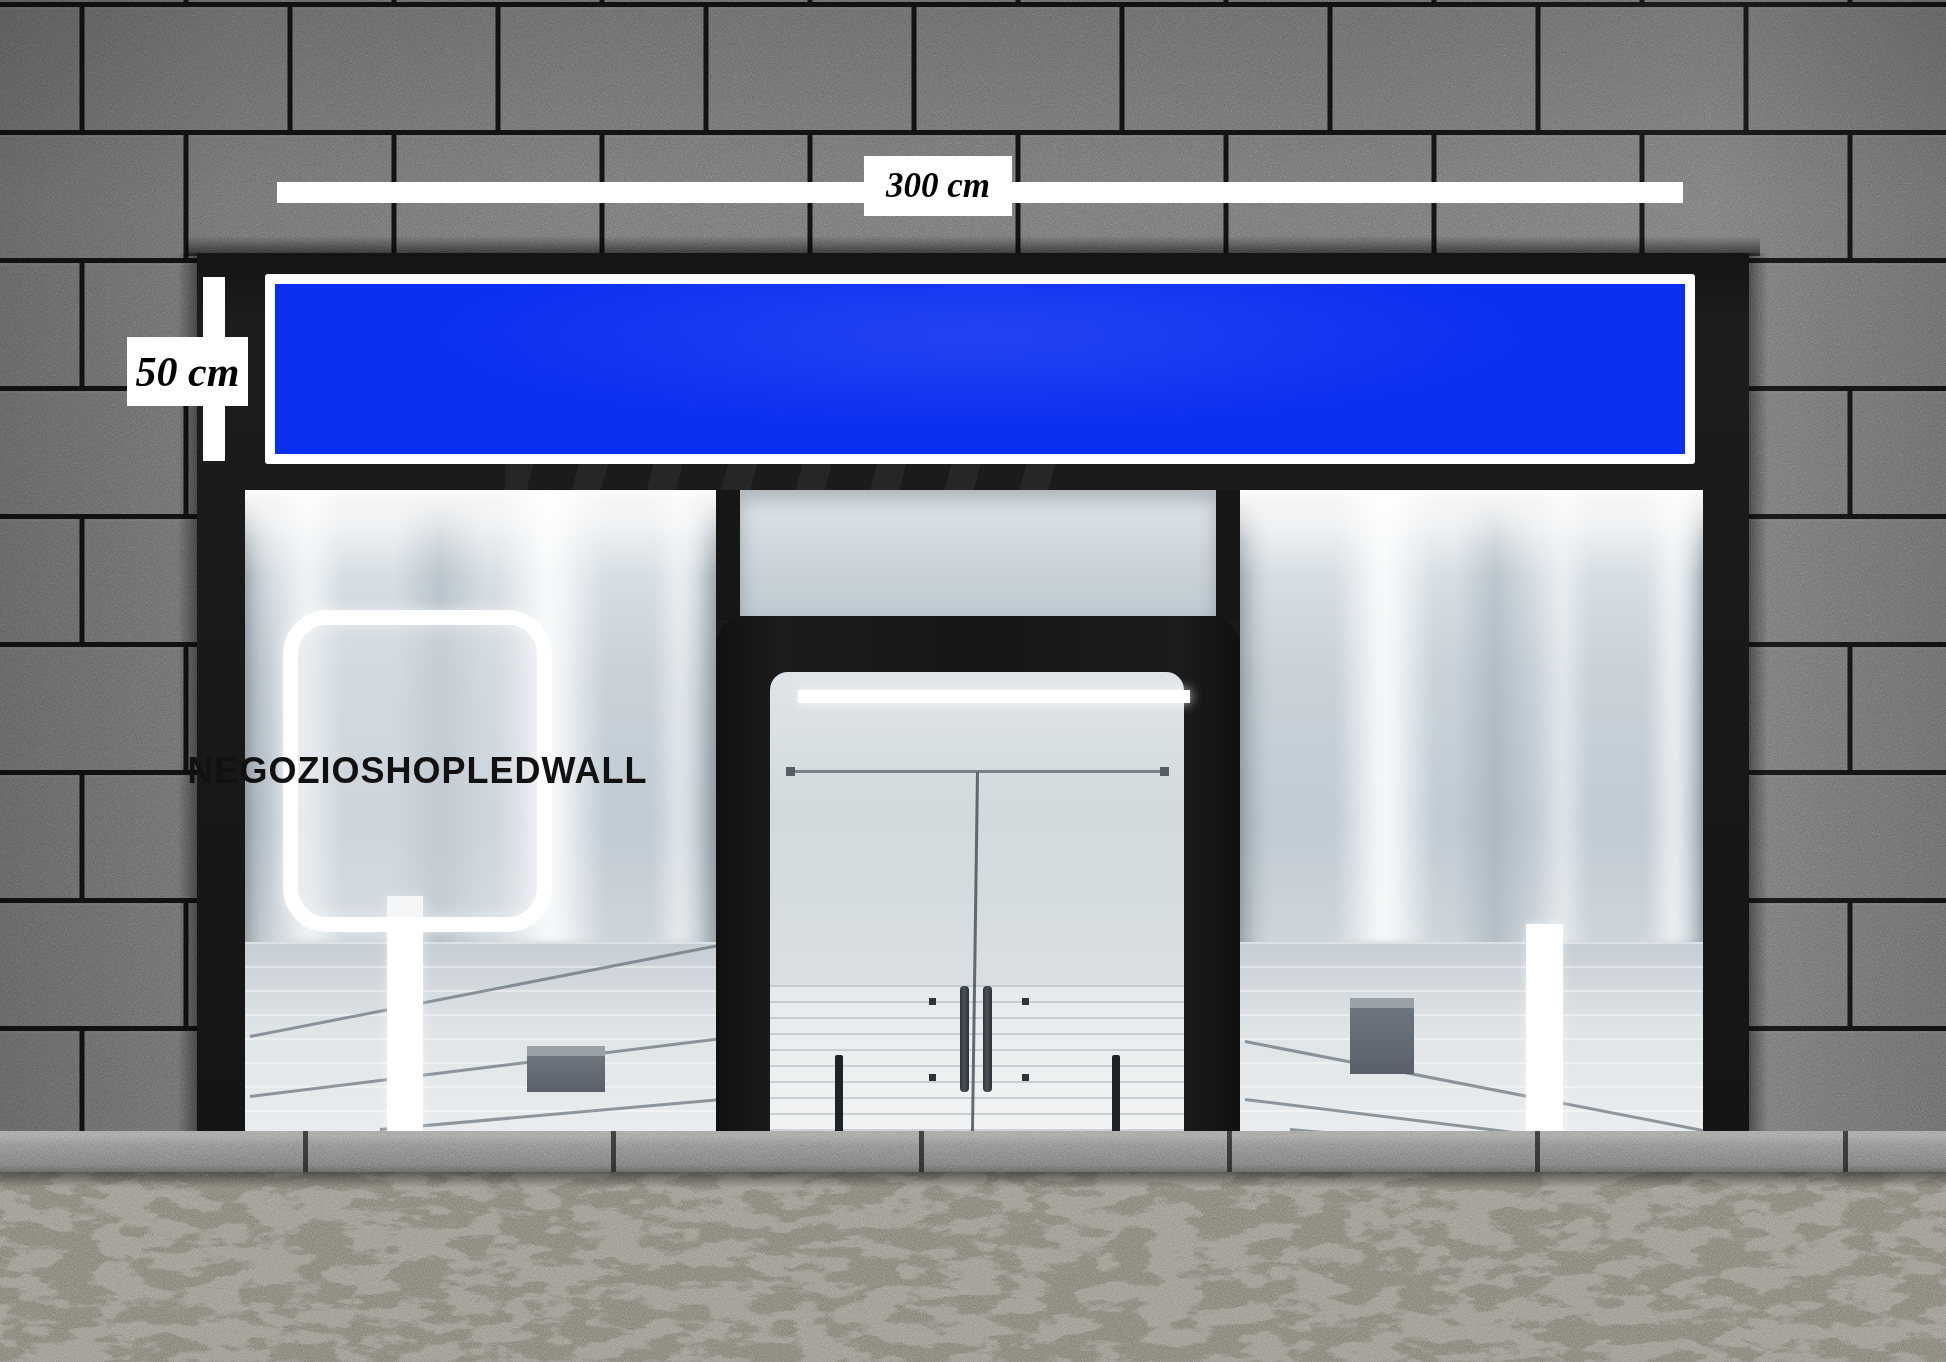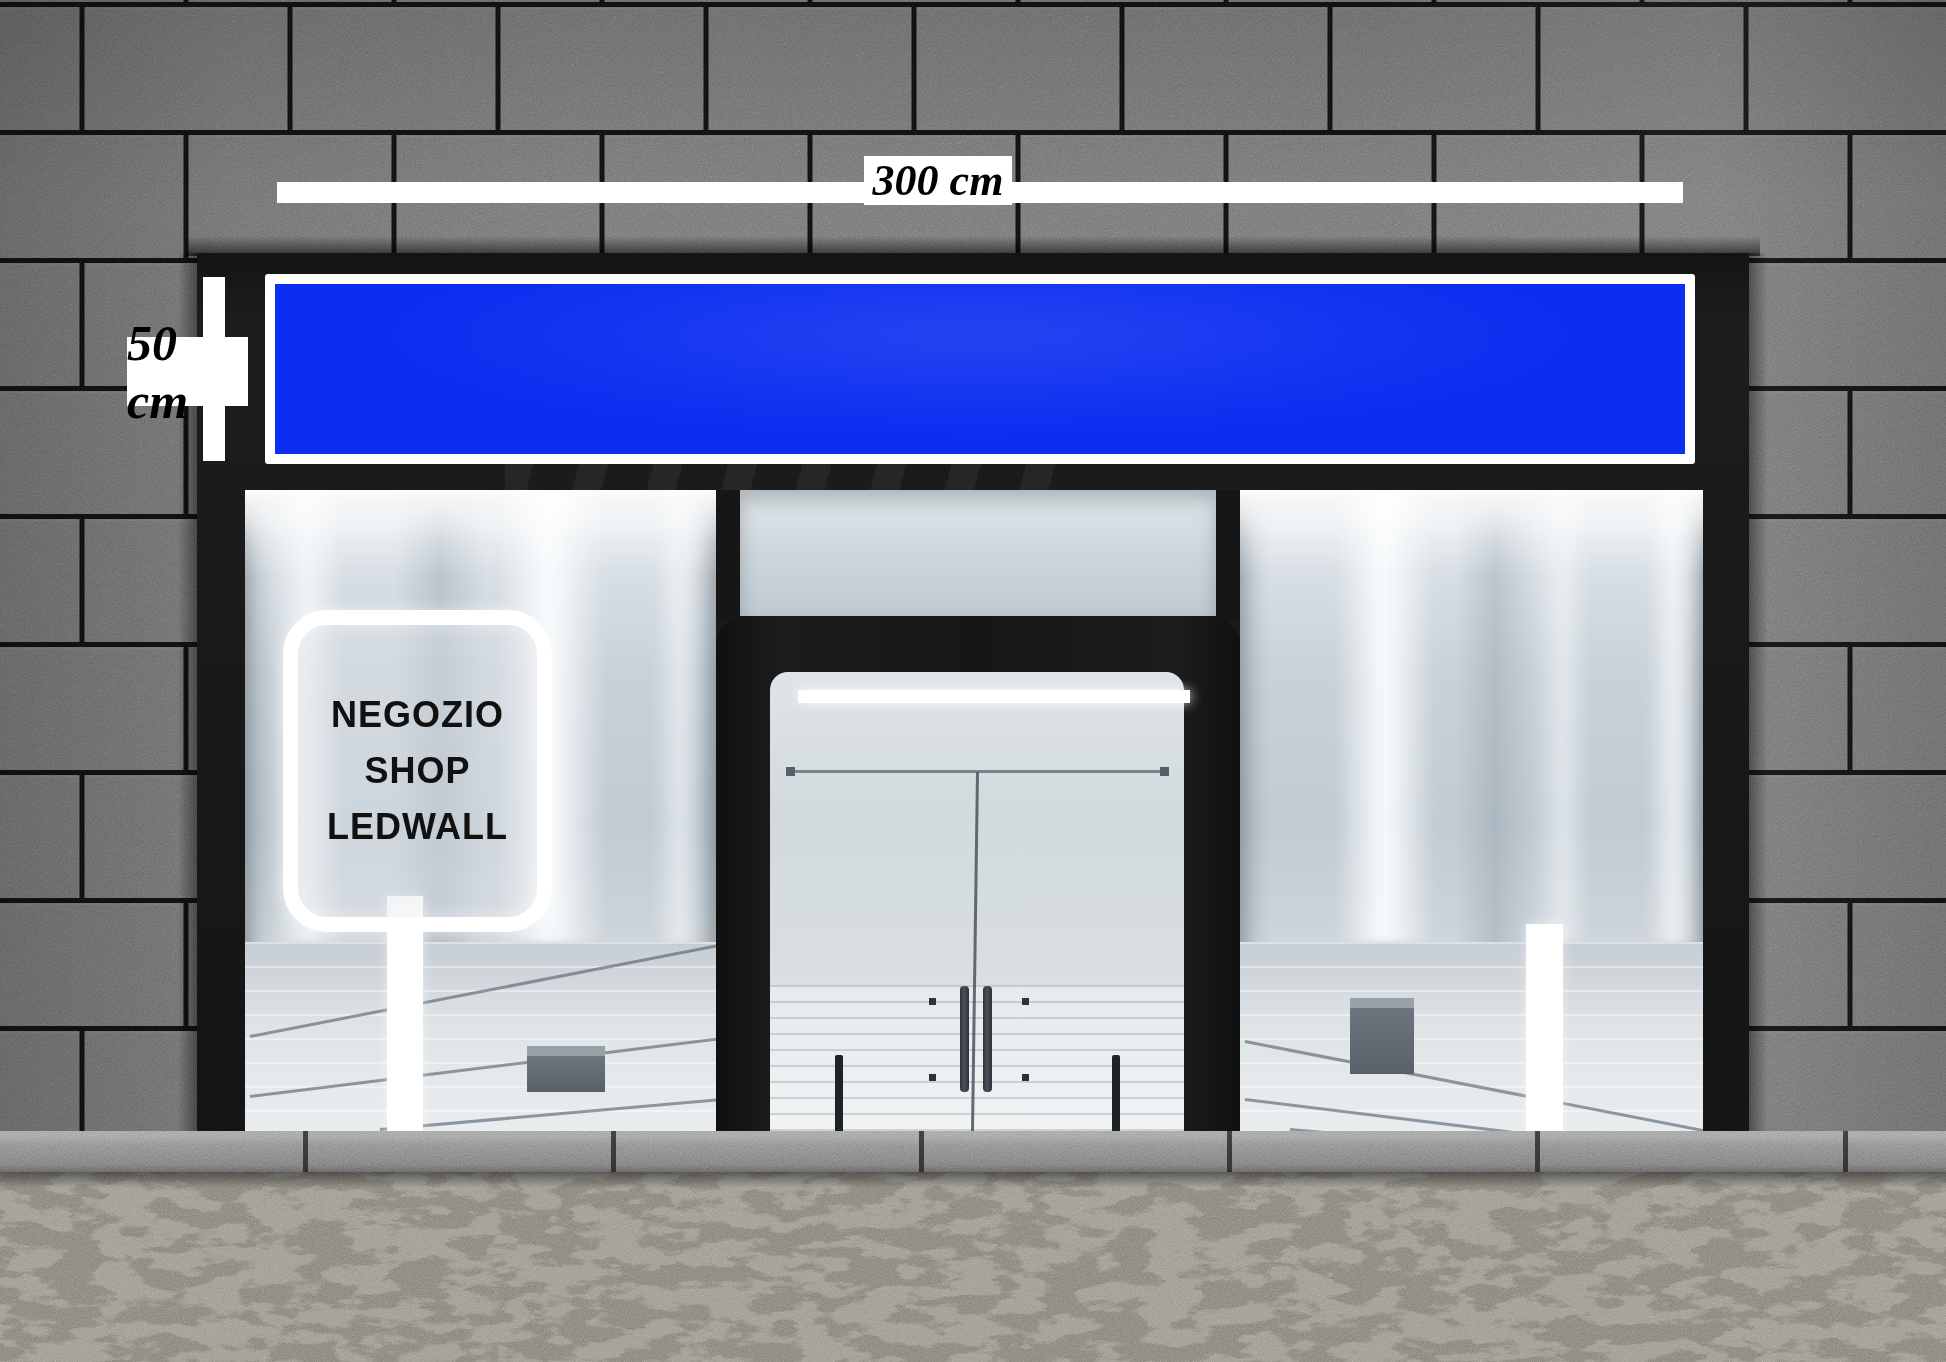--- a/index.html
+++ b/index.html
@@ -32,23 +32,23 @@
   .banner-blue{left:275px;top:284px;width:1410px;height:170px;
     background:radial-gradient(ellipse at 50% 30%,rgba(255,255,255,.10),rgba(0,0,0,0) 60%);}
   .banner-textbox{left:505px;top:333px;width:932px;height:70px;background:#fff;border:1px solid #d0d0d0;
     display:flex;align-items:center;justify-content:center;
     font-size:48px;font-weight:bold;letter-spacing:.5px;color:#0a0a0a;white-space:nowrap;}
 
   
   .mline-h{left:277px;top:182px;width:1406px;height:21px;background:#fff;}
   .mlabel{background:#fff;color:#000;display:flex;align-items:center;justify-content:center;
     font-family:"Liberation Serif",serif;font-style:italic;font-weight:bold;}
-  .mlabel-300{left:864px;top:156px;width:148px;height:49px;font-size:44px;}
+  .mlabel-300{left:864px;top:156px;width:148px;height:60px;font-size:35px;}
   .mline-v{left:203px;top:277px;width:22px;height:184px;background:#fff;}
-  .mlabel-50{left:127px;top:337px;width:121px;height:69px;font-size:50px;}
+  .mlabel-50{left:127px;top:337px;width:121px;height:69px;font-size:42px;}
 
   
   .window{background:linear-gradient(180deg,#eef2f4 0%,#dde4e9 7%,#c9d2d9 28%,#c1cbd3 52%,#ccd4da 68%,#d9dfe3 82%,#dde2e6 100%);
     overflow:hidden;box-shadow:inset 0 14px 26px rgba(25,35,45,.28),inset 10px 0 22px rgba(25,35,45,.16),inset -10px 0 22px rgba(25,35,45,.16);}
   .window-l{left:245px;top:490px;width:471px;height:643px;}
   .window-r{left:1240px;top:490px;width:463px;height:643px;}
   .transom{left:740px;top:490px;width:476px;height:126px;
     background:linear-gradient(180deg,#e0e6ea 0%,#ccd5db 55%,#c0cad2 100%);
     box-shadow:inset 0 10px 18px rgba(25,35,45,.25);}
   .mull{background:#161616;}
@@ -77,21 +77,21 @@
   .handle{width:9px;height:106px;background:linear-gradient(90deg,#30353b,#4a5158 45%,#2c3137);border-radius:4px;}
   .lug{width:7px;height:7px;background:#2e3338;}
   .doorfloor{left:0;top:313px;width:414px;height:148px;
     background:repeating-linear-gradient(180deg,rgba(110,122,132,.28) 0 2px,rgba(0,0,0,0) 2px 16px),
                linear-gradient(180deg,#e6eaec,#f1f3f4);}
   .stopper{width:8px;height:78px;background:#1e2328;border-radius:2px;}
 
   
   .sign-l{left:283px;top:610px;width:239px;height:292px;border:15px solid #fff;border-radius:44px;
     background:rgba(224,231,236,.40);box-shadow:0 0 16px rgba(255,255,255,.55),inset 0 0 20px rgba(255,255,255,.45);
-    display:flex;flex-direction:column;align-items:center;justify-content:center;}
+    display:flex;flex-direction:row;align-items:center;justify-content:center;}
   .sign-l .line{font-size:36px;font-weight:bold;color:#111;line-height:56px;letter-spacing:1px;}
   .post{background:#fff;box-shadow:0 0 10px rgba(255,255,255,.5);}
   .post-l{left:387px;top:896px;width:36px;height:237px;}
   .post-r{left:1526px;top:924px;width:37px;height:209px;}
   .sign-r{left:1427px;top:610px;width:236px;height:320px;background:#fff;border-radius:44px;
     box-shadow:0 0 16px rgba(255,255,255,.5);}
   .logo-circle{left:44px;top:82px;width:88px;height:88px;border-radius:50%;background:#3b4c9a;
     display:flex;align-items:center;justify-content:center;}
   .brand{left:0;top:172px;width:236px;text-align:center;font-size:29px;letter-spacing:.5px;
     color:#4d5878;transform:scaleX(.97);font-weight:500;}

